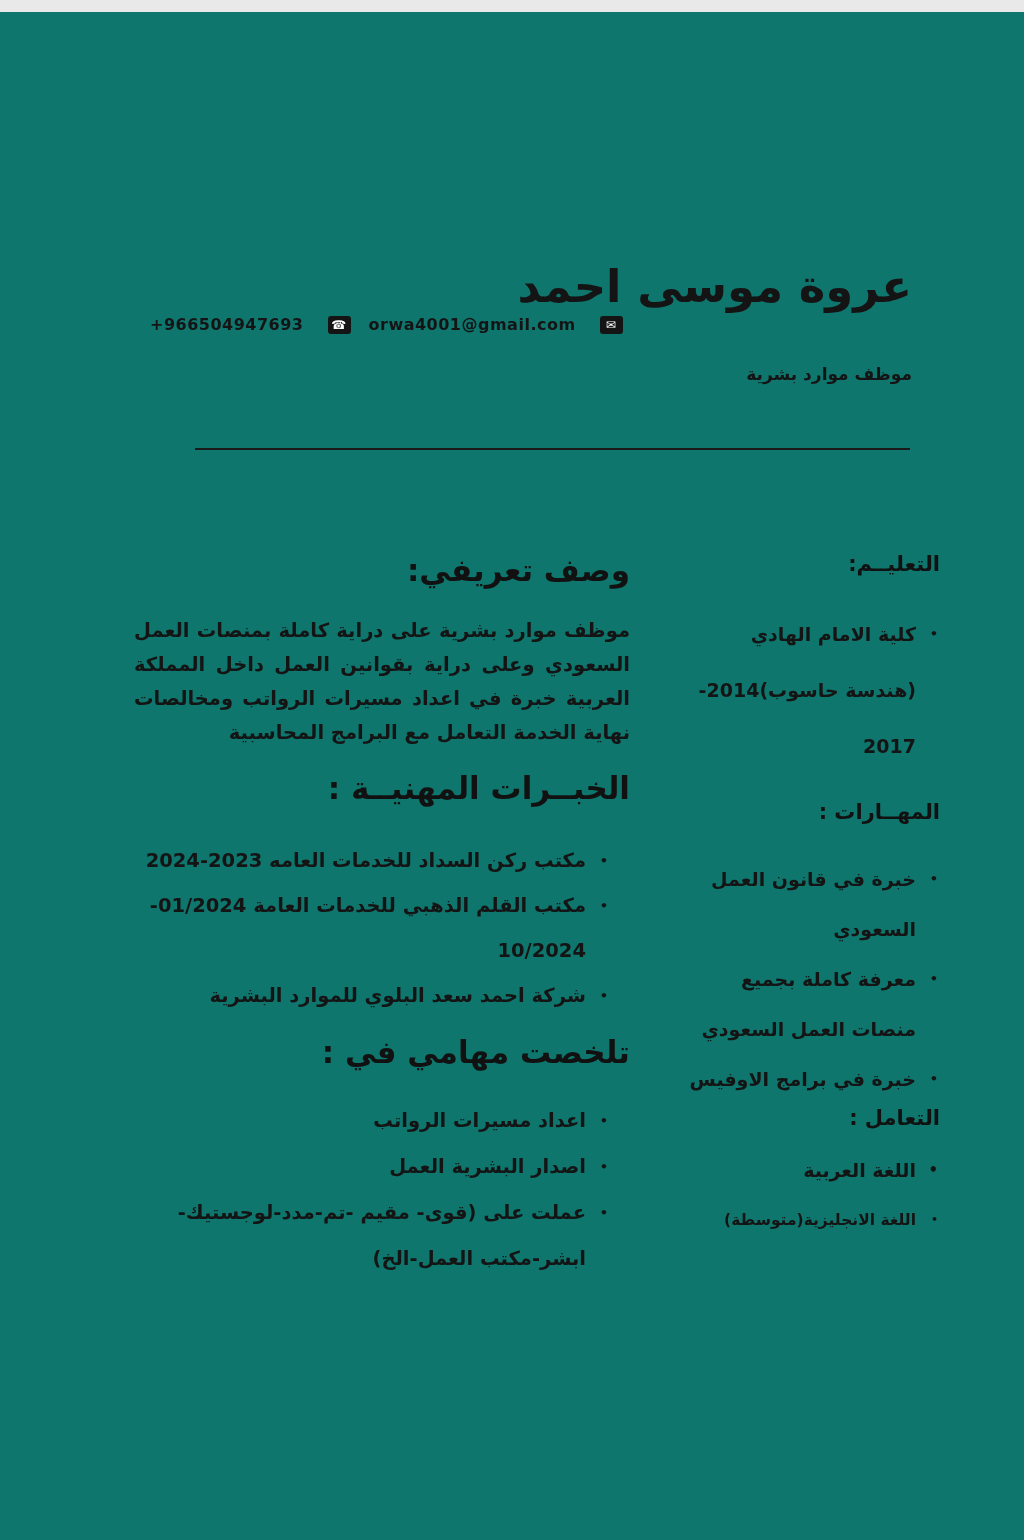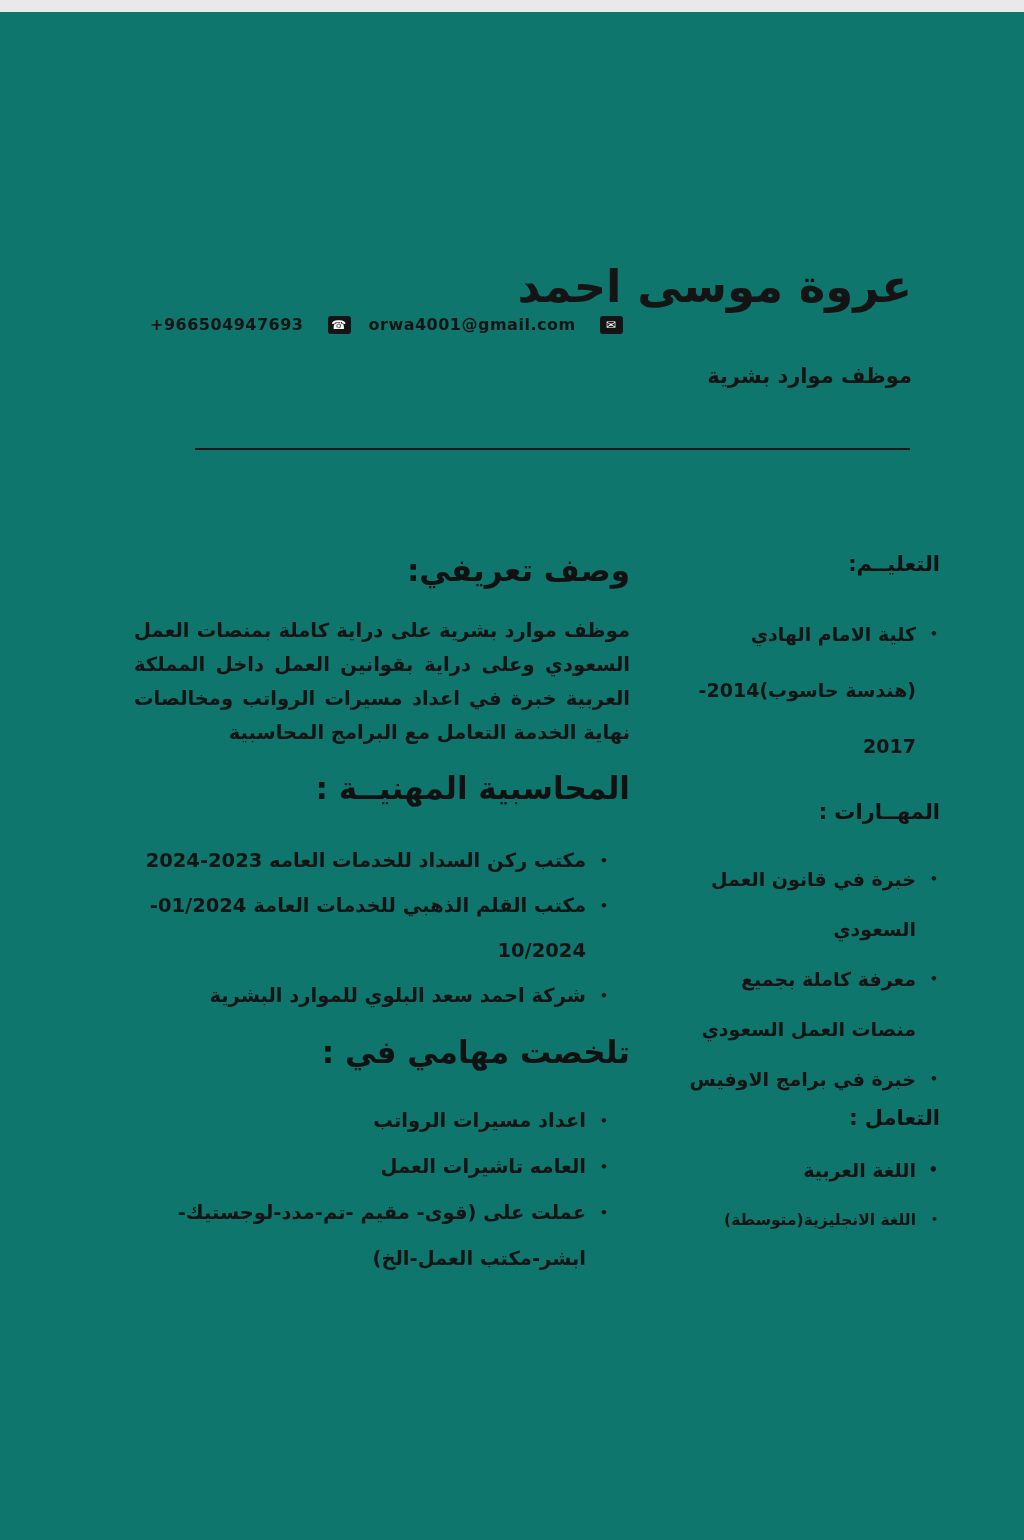--- a/index.html
+++ b/index.html
@@ -23,21 +23,21 @@
     font-size: 45px;
     font-weight: 800;
     direction: rtl;
     letter-spacing: 1px;
     white-space: nowrap;
   }
   .subtitle {
     position: absolute;
     top: 352px;
     right: 112px;
-    font-size: 21px;
+    font-size: 17px;
     direction: rtl;
     letter-spacing: 1px;
     white-space: nowrap;
   }
   .contact {
     position: absolute;
     top: 303px;
     left: 150px;
     width: 268px;
     display: flex;
@@ -207,21 +207,21 @@
   </aside>
 
   <main class="main">
 
     <section>
       <h2>وصف تعريفي:</h2>
       <p class="summary-body">موظف موارد بشرية على دراية كاملة بمنصات العمل السعودي وعلى دراية بقوانين العمل داخل المملكة العربية خبرة في اعداد مسيرات الرواتب ومخالصات نهاية الخدمة التعامل مع البرامج المحاسبية</p>
     </section>
 
     <section>
-      <h2 class="exp-head">المحاسبية المهنيــة :</h2>
+      <h2 class="exp-head">الخبــرات المهنيــة :</h2>
       <ul class="blist exp-list">
         <li class="bitem">
           <span class="dot">•</span>
           <span>مكتب ركن السداد للخدمات العامه 2023-2024</span>
         </li>
         <li class="bitem">
           <span class="dot">•</span>
           <span>مكتب القلم الذهبي للخدمات العامة 01/2024- 10/2024</span>
         </li>
         <li class="bitem">
@@ -233,21 +233,21 @@
 
     <section>
       <h2 class="tasks-head">تلخصت مهامي في :</h2>
       <ul class="blist tasks-list">
         <li class="bitem">
           <span class="dot">•</span>
           <span>اعداد مسيرات الرواتب</span>
         </li>
         <li class="bitem">
           <span class="dot">•</span>
-          <span>العامه تاشيرات العمل</span>
+          <span>اصدار البشرية العمل</span>
         </li>
         <li class="bitem">
           <span class="dot">•</span>
           <span>عملت على (قوى- مقيم -تم-مدد-لوجستيك- ابشر-مكتب العمل-الخ)</span>
         </li>
       </ul>
     </section>
 
   </main>
 

